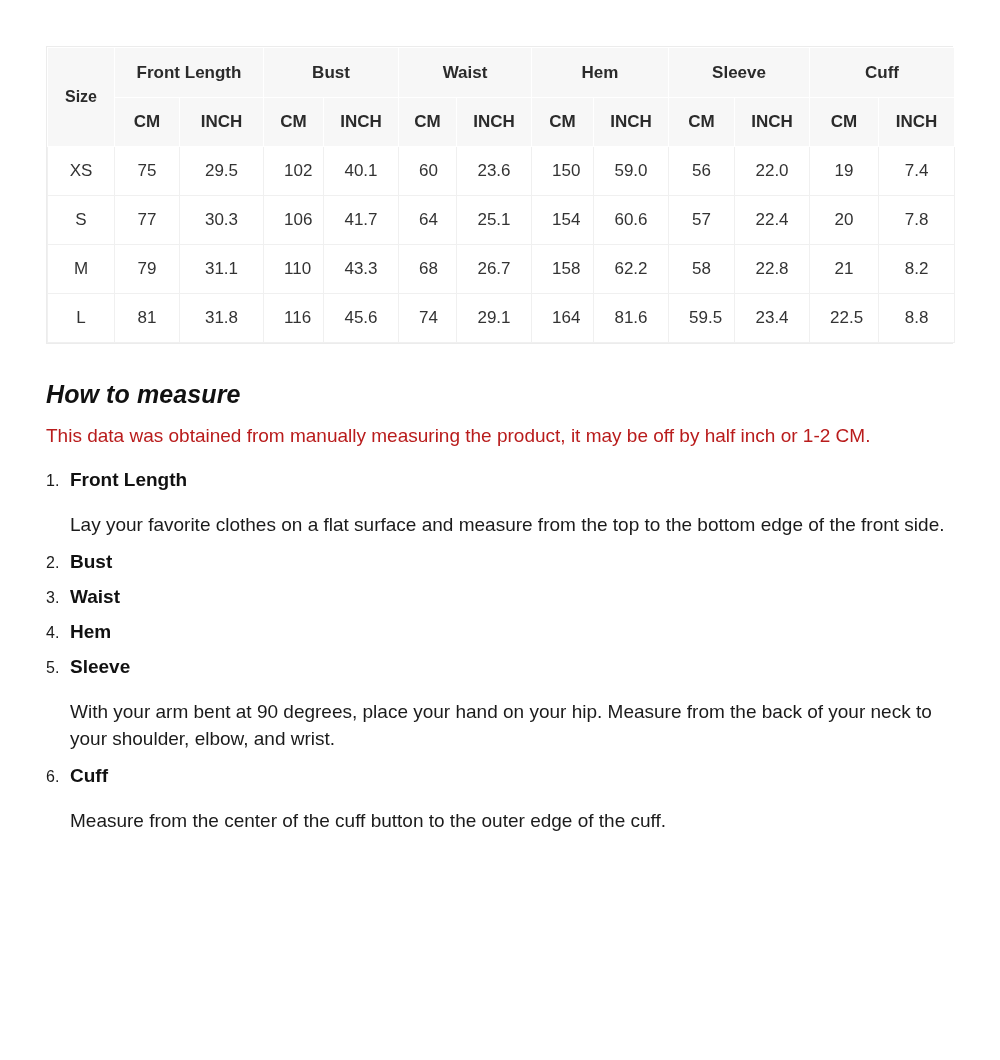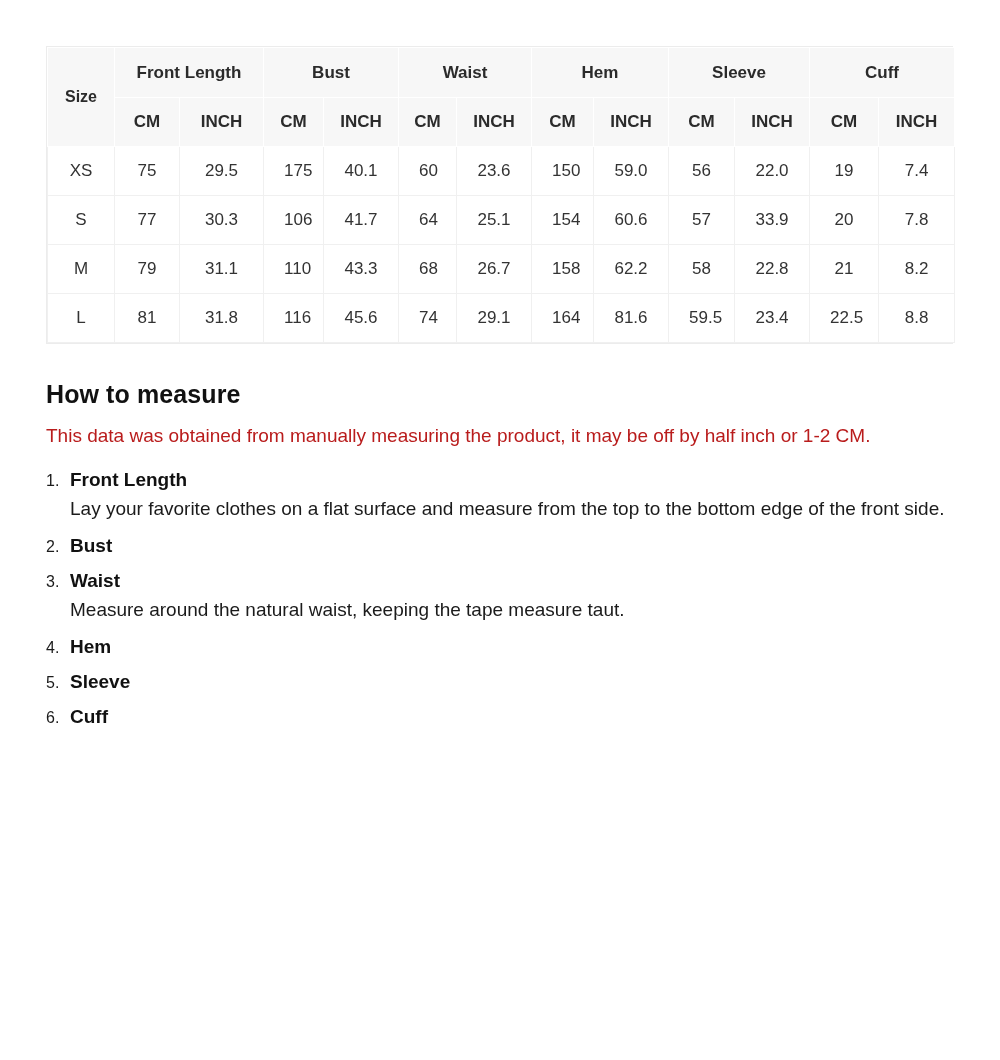--- a/index.html
+++ b/index.html
@@ -48,20 +48,21 @@
   tr.hdr-units  th { height: 49px; }
   th.corner { font-size: 16px; }
 
   
   .htm-title {
     margin-top: 36px;
     font-size: 25px;
     font-weight: 700;
     color: #111;
     letter-spacing: 0.1px;
+    font-style: italic;
   }
   .htm-intro {
     margin: 13px 0 0 0;
     font-size: 19px;
     line-height: 27px;
     color: #b91c1c;
     width: 907px;
   }
   ol.measure-list {
     list-style: none;
@@ -76,21 +77,21 @@
     flex: 0 0 24px;
     font-size: 16px;
     color: #1b1b1b;
   }
   .item-title {
     font-size: 19px;
     font-weight: 700;
     color: #111;
   }
   .item-desc {
-    margin: 4px 0 0 24px;
+    margin: 20px 0 0 24px;
     font-size: 19px;
     line-height: 27px;
     color: #1b1b1b;
   }
 </style>
 </head>
 <body>
 
 <div class="page">
 
@@ -134,21 +135,21 @@
             <th>INCH</th>
             <th>CM</th>
             <th>INCH</th>
           </tr>
       </thead>
       <tbody>
           <tr>
             <td>XS</td>
             <td>75</td>
             <td>29.5</td>
-            <td>175</td>
+            <td>102</td>
             <td>40.1</td>
             <td>60</td>
             <td>23.6</td>
             <td>150</td>
             <td>59.0</td>
             <td>56</td>
             <td>22.0</td>
             <td>19</td>
             <td>7.4</td>
           </tr>
@@ -156,21 +157,21 @@
             <td>S</td>
             <td>77</td>
             <td>30.3</td>
             <td>106</td>
             <td>41.7</td>
             <td>64</td>
             <td>25.1</td>
             <td>154</td>
             <td>60.6</td>
             <td>57</td>
-            <td>33.9</td>
+            <td>22.4</td>
             <td>20</td>
             <td>7.8</td>
           </tr>
           <tr>
             <td>M</td>
             <td>79</td>
             <td>31.1</td>
             <td>110</td>
             <td>43.3</td>
             <td>68</td>
@@ -217,35 +218,36 @@
         <div class="item-head">
           <span class="item-num">2.</span>
           <span class="item-title">Bust</span>
         </div>
       </li>
       <li>
         <div class="item-head">
           <span class="item-num">3.</span>
           <span class="item-title">Waist</span>
         </div>
-        <p class="item-desc">Measure around the natural waist, keeping the tape measure taut.</p>
       </li>
       <li>
         <div class="item-head">
           <span class="item-num">4.</span>
           <span class="item-title">Hem</span>
         </div>
       </li>
       <li>
         <div class="item-head">
           <span class="item-num">5.</span>
           <span class="item-title">Sleeve</span>
         </div>
+        <p class="item-desc">With your arm bent at 90 degrees, place your hand on your hip. Measure from the back of your neck to your shoulder, elbow, and wrist.</p>
       </li>
       <li>
         <div class="item-head">
           <span class="item-num">6.</span>
           <span class="item-title">Cuff</span>
         </div>
+        <p class="item-desc">Measure from the center of the cuff button to the outer edge of the cuff.</p>
       </li>
     </ol>
 
 </div>
 
 </body></html>

